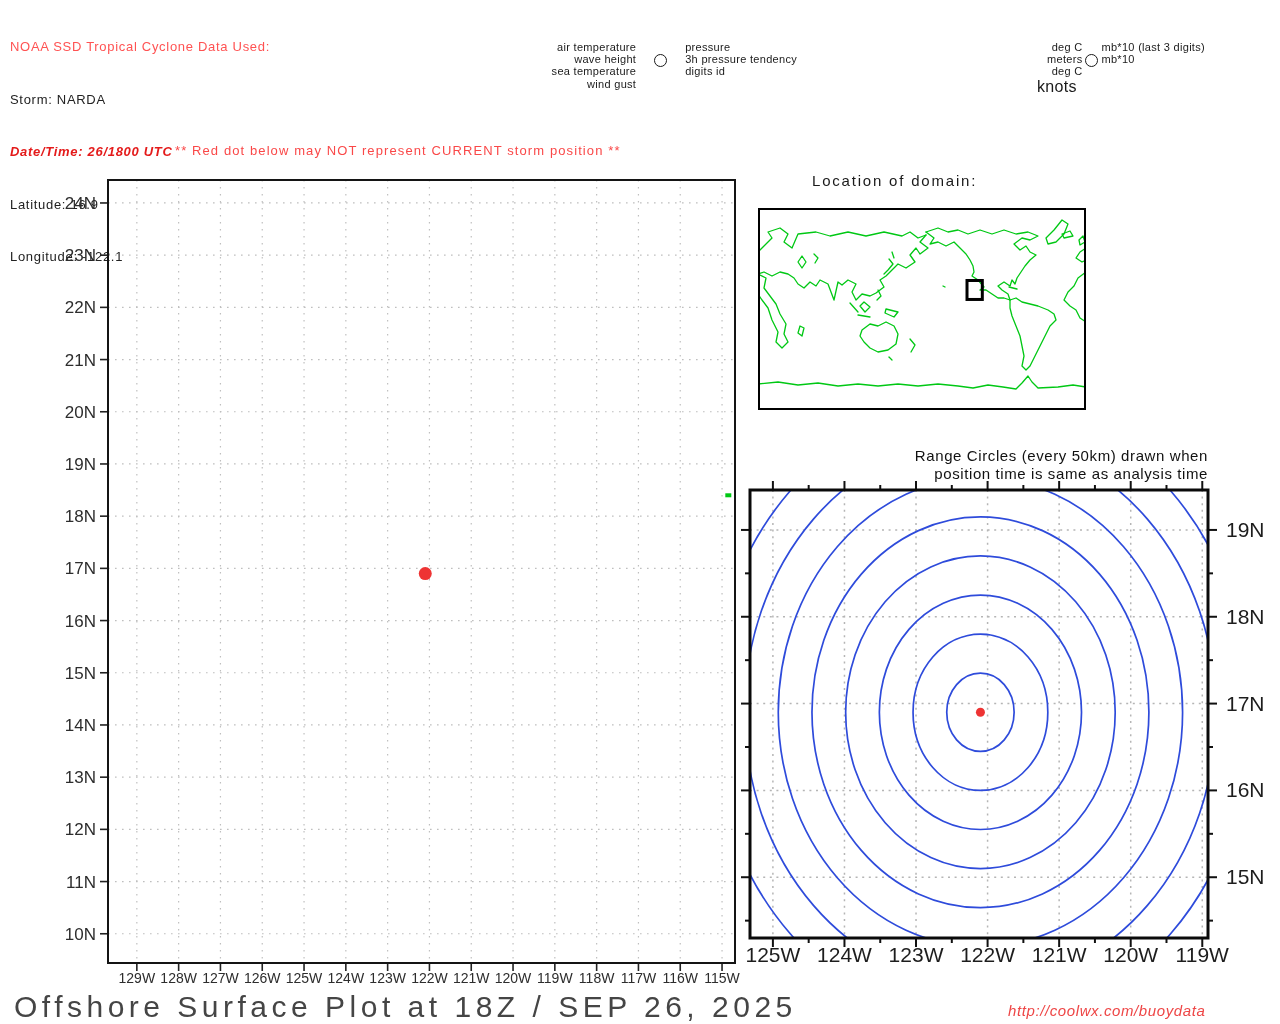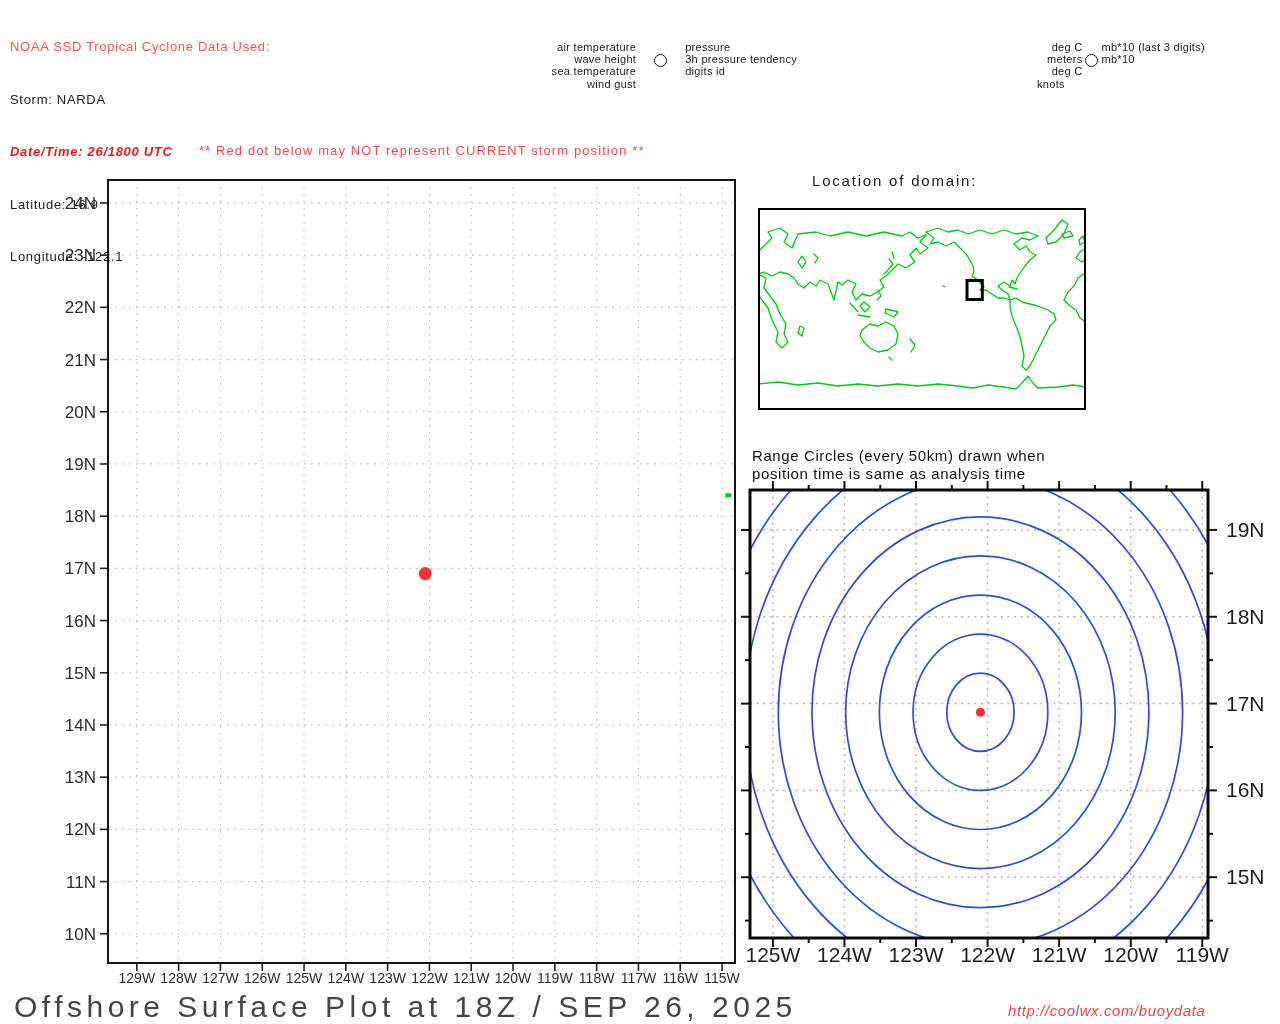--- a/index.html
+++ b/index.html
@@ -12,27 +12,27 @@
   .hdr-strong{color:#e41b1b;font-weight:bold;font-style:italic;}
   
   #caution{left:622px;top:2px;font-size:21px;letter-spacing:3.5px;color:#f85c5c;white-space:nowrap;}
   
   .legend{font-size:11px;line-height:12.2px;letter-spacing:.3px;color:#1a1a1a;display:flex;align-items:flex-start;}
   .legend .lcol{text-align:right;}
   .legend .rcol{text-align:left;}
   .legend .circ{width:11px;height:11px;border:1.3px solid #1a1a1a;border-radius:50%;margin:13px 3px 0 3px;flex:0 0 auto;}
   #legend1{left:437px;top:41px;width:360px;justify-content:flex-end;gap:15px;}
   #legend2{left:905px;top:41px;width:300px;justify-content:flex-end;}
-  #knots{left:1037px;top:78px;font-size:11px;letter-spacing:.3px;color:#1a1a1a;}
-  
-  #warn{left:175px;top:143px;font-size:13px;letter-spacing:1.1px;color:#fa4848;white-space:nowrap;margin-left:24px;}
+  #knots{left:1037px;top:78px;font-size:16px;letter-spacing:.3px;color:#1a1a1a;}
+  
+  #warn{left:175px;top:143px;font-size:13px;letter-spacing:1.1px;color:#fa4848;white-space:nowrap;}
   
   #domtitle{left:812px;top:172px;font-size:15px;letter-spacing:1.8px;color:#1a1a1a;}
   
-  #rangetitle{left:752px;top:447px;width:456px;text-align:left;font-size:15px;line-height:18px;
+  #rangetitle{left:752px;top:447px;width:456px;text-align:right;font-size:15px;line-height:18px;
               letter-spacing:.6px;color:#111;}
   
   #ftitle{left:14px;top:990px;font-size:30px;letter-spacing:4.5px;color:#454545;white-space:nowrap;}
   #furl{left:1008px;top:1002px;font-size:15px;letter-spacing:.6px;color:#ee4646;white-space:nowrap;cursor:pointer;font-style:italic;}
   svg{position:absolute;left:0;top:0;overflow:visible;}
 </style>
 </head>
 <body>
 
 <div id="page">

